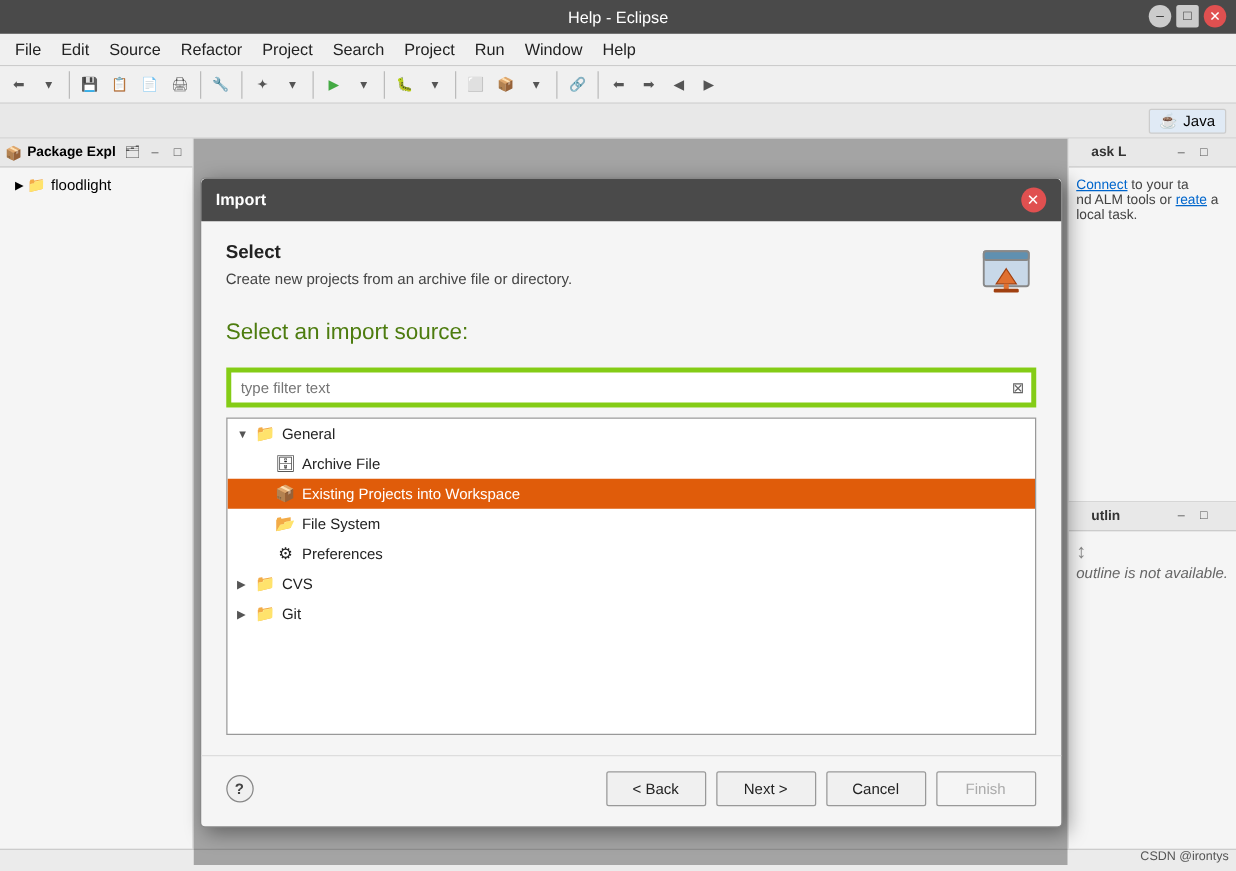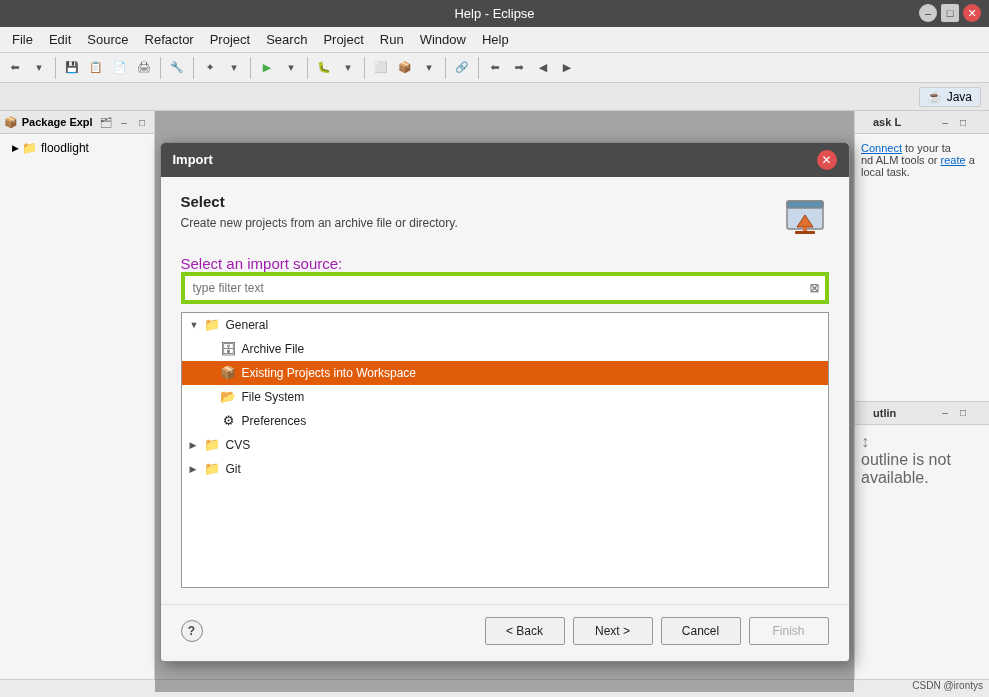--- a/index.html
+++ b/index.html
@@ -185,23 +185,23 @@
       font-size: 12px;
       color: #444;
     }
 
     .dialog-section-icon {
       width: 48px;
       height: 48px;
     }
 
     .dialog-label {
-      font-size: 15px;
-      color: #a21caf;
-      margin-bottom: 0;
+      font-size: 18px;
+      color: #4d7c0f;
+      margin-bottom: 18px;
     }
 
     .filter-input-wrap {
       display: flex;
       align-items: center;
       border: 4px solid #84cc16;
       background: #fff;
       margin-bottom: 8px;
       gap: 48px;
     }
@@ -612,21 +612,21 @@
     <div class="right-panel-section" style="flex:1;">
       <div class="right-panel-header">
         <span>utlin</span>
         <div style="display:flex;gap:2px;">
           <button class="panel-icon-btn">–</button>
           <button class="panel-icon-btn">□</button>
         </div>
       </div>
       <div class="right-panel-content">
         <span style="font-size:16px;color:#888;">↕</span><br>
-        <span style="color:#666;font-size:16px;">outline is not available.</span>
+        <span style="font-style:italic;color:#666;font-size:12px;">outline is not available.</span>
       </div>
     </div>
   </div>
 
 </div>
 
 <div class="status-bar">
   <span>CSDN @irontys</span>
 </div>
 

